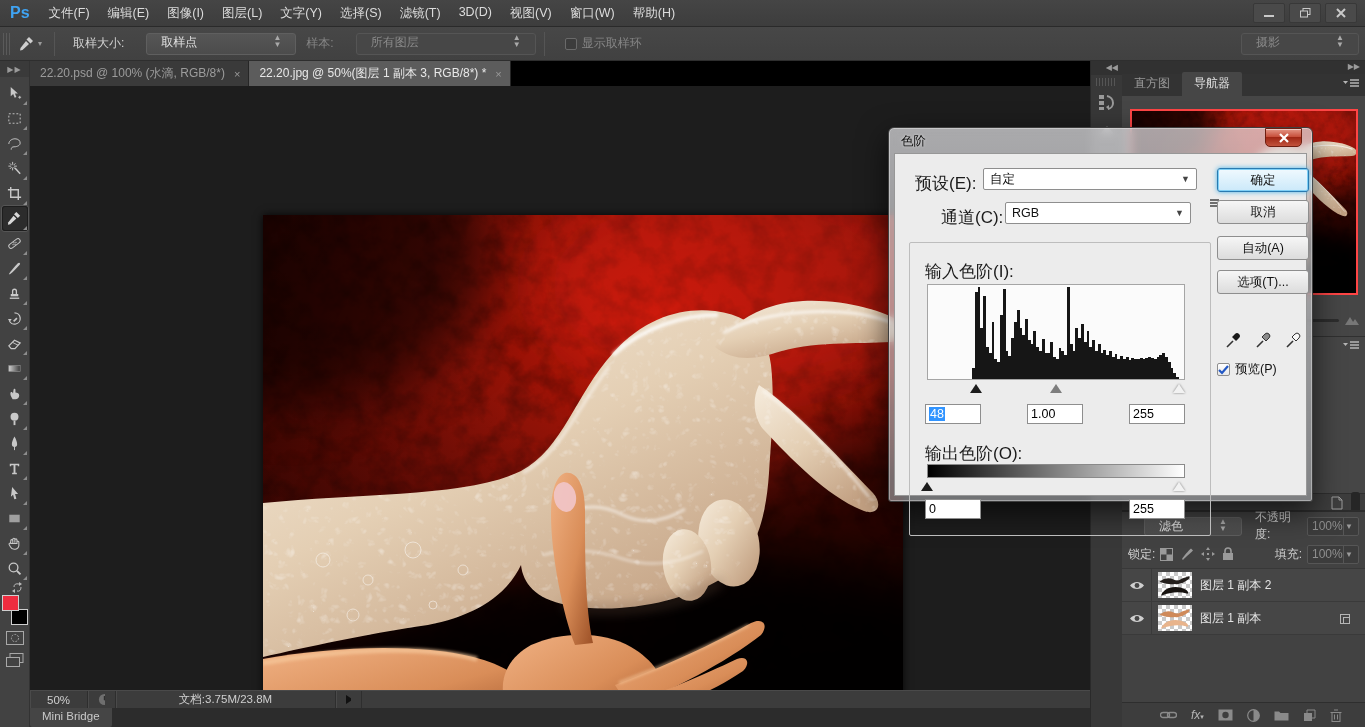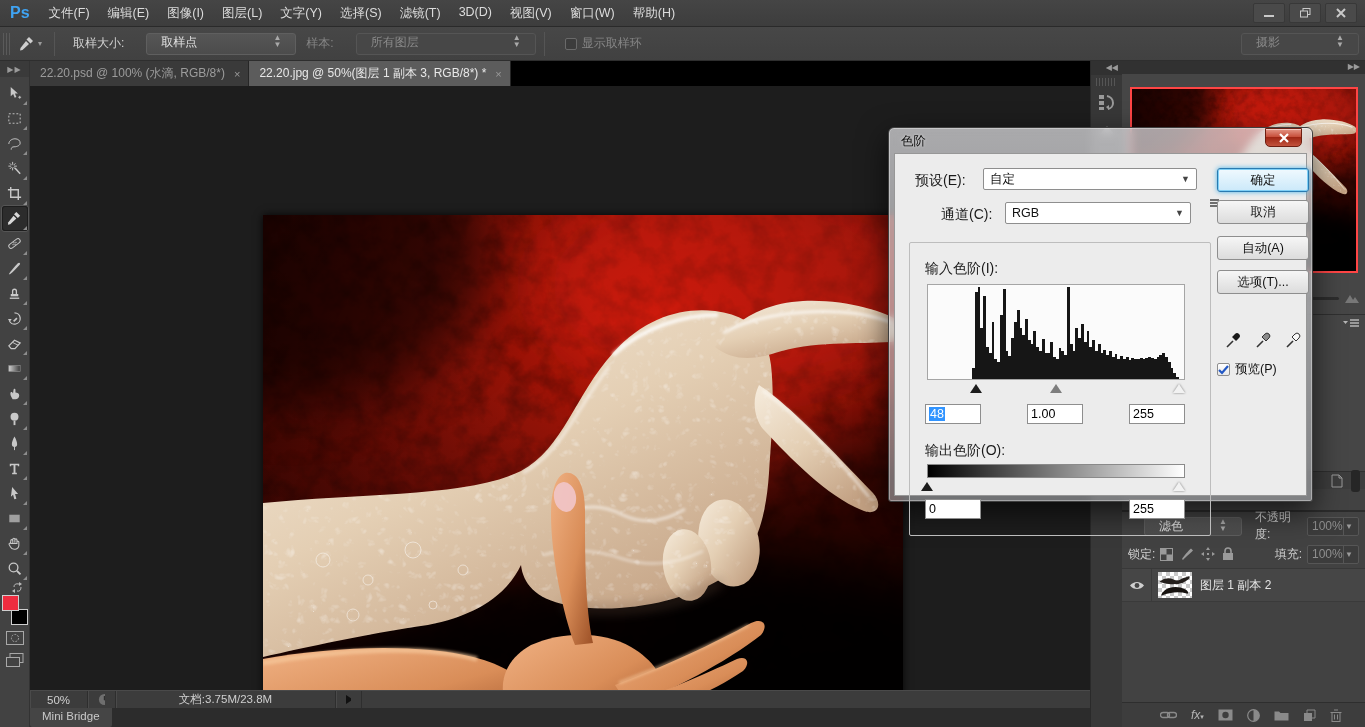--- a/index.html
+++ b/index.html
@@ -114,21 +114,21 @@
   #levels-dialog { position:absolute; left:888px; top:127px; width:425px; height:375px; z-index:60;
     background:linear-gradient(rgba(225,225,228,.72),rgba(170,172,176,.6));
     backdrop-filter:blur(4px); border:1px solid #3f3f3f; border-radius:6px 6px 3px 3px;
     box-shadow:0 10px 30px rgba(0,0,0,.65), inset 0 0 0 1px rgba(255,255,255,.35); }
   #dlg-title { position:absolute; left:12px; top:5px; color:#0c0c0c; font-size:12.5px; text-shadow:0 0 3px rgba(255,255,255,.7); }
   #dlg-close { position:absolute; right:10px; top:0px; width:37px; height:19px; border-radius:0 0 5px 5px;
     background:linear-gradient(#e49787,#c8503c 45%,#a02715 50%,#c2523c);
     border:1px solid #6e1d10; box-shadow:inset 0 1px 0 rgba(255,255,255,.5);
     display:flex; align-items:center; justify-content:center; }
   #dlg-body { position:absolute; left:5px; right:5px; top:25px; bottom:5px; background:#ececec; border:1px solid #979797; color:#000; }
-  .dlg-label { position:absolute; font-size:14px; color:#1a1a1a; }
+  .dlg-label { position:absolute; font-size:17px; color:#1a1a1a; }
   .wdd { position:absolute; height:22px; background:#fff; border:1px solid #8e8e8e; border-radius:2px;
     display:flex; align-items:center; padding:0 6px; font-size:12.5px; color:#111; }
   .wdd .arr { margin-left:auto; color:#444; font-size:9px; }
   .wbtn { position:absolute; width:92px; height:24px; background:linear-gradient(#f6f6f6,#dcdcdc);
     border:1px solid #8e8e8e; border-radius:3px; font-size:12.5px; color:#111;
     display:flex; align-items:center; justify-content:center; }
   .wbtn.default { border-color:#2a7ab0; box-shadow:0 0 0 1px #7ed0f7 inset, 0 0 5px #49b3e8;
     background:linear-gradient(#f0f9fe,#cbe9fa); }
   .groupbox { position:absolute; left:14px; top:88px; width:302px; height:294px; border:1px solid #bdbdbd; border-radius:2px; }
   .wfield { position:absolute; width:56px; height:20px; background:#fff; border:1px solid #8e8e8e;
@@ -530,20 +530,30 @@
   </div>
   <div class="strip-icon">
     <svg width="14" height="8">
         <path d="M0,8 L7,0 L14,8 Z" fill="#7c7c7c"></path>
       </svg>
   </div>
 </div>
 
 <div id="panels">
   <div id="panels-hdr">▶▶</div>
+  <div id="panel-tabs">
+    <div class="panel-tab">直方图</div>
+    <div class="panel-tab active">导航器</div>
+    <div class="panel-menu">
+      <svg width="16" height="9">
+          <path d="M0,2 L5,2 L2.5,5 Z" fill="#b5b5b5"></path>
+          <path d="M7,1 H16 M7,4 H16 M7,7 H16" stroke="#b5b5b5" stroke-width="1.4"></path>
+        </svg>
+    </div>
+  </div>
   <div id="navigator-body">
     <svg id="nav-thumb" viewBox="0 0 640 514" preserveAspectRatio="none">
         <use href="#scene"></use>
       </svg>
     <div id="nav-zoombar">
       <svg width="12" height="8">
           <path d="M0,8 L4,2 L8,8 Z M5,8 L8.5,3.5 L12,8 Z" fill="none" stroke="#9a9a9a"></path>
         </svg>
       <div id="nav-track">
           <div class="thumb"></div>
@@ -613,20 +623,38 @@
               <circle cx="8" cy="5.5" r="2.4" fill="#454545"></circle>
             </svg>
     </div>
     <div class="layer-thumb" style="--hand1: #241f1c; --hand2: #171310;">
       <svg width="34" height="26" viewBox="0 0 24 24" preserveAspectRatio="none" style="position:absolute;inset:0">
               <use href="#minihands"></use>
             </svg>
     </div>
     <span class="layer-name">图层 1 副本 2</span>
 
+  </div>
+        <div class="layer-row">
+    <div class="eye-cell">
+      <svg width="16" height="11">
+              <path d="M1,5.5 C4.5,0.8 11.5,0.8 15,5.5 C11.5,10.2 4.5,10.2 1,5.5 Z" fill="#cfcfcf"></path>
+              <circle cx="8" cy="5.5" r="2.4" fill="#454545"></circle>
+            </svg>
+    </div>
+    <div class="layer-thumb" style="--hand1: #cf8a5a; --hand2: #e8b48c;">
+      <svg width="34" height="26" viewBox="0 0 24 24" preserveAspectRatio="none" style="position:absolute;inset:0">
+              <use href="#minihands"></use>
+            </svg>
+    </div>
+    <span class="layer-name">图层 1 副本</span>
+    <svg class="layer-badge" width="13" height="12" style="display: block;">
+            <rect x="0.5" y="2.5" width="9" height="9" fill="none" stroke="#b5b5b5"></rect>
+            <rect x="3.5" y="5.5" width="6" height="6" fill="none" stroke="#b5b5b5"></rect>
+          </svg>
   </div>
       </div>
     <div id="layers-foot">
       <svg width="17" height="10">
           <rect x="0.5" y="2.5" width="9" height="5" rx="2.5" fill="none" stroke="#8a8a8a" stroke-width="1.4"></rect>
           <rect x="7.5" y="2.5" width="9" height="5" rx="2.5" fill="none" stroke="#8a8a8a" stroke-width="1.4"></rect>
         </svg>
       <span style="color:#b5b5b5;font-size:12px;font-style:italic">fx<span style="font-size:7px">▾</span></span>
       <svg width="15" height="12">
           <rect x="0.5" y="0.5" width="14" height="11" fill="#8a8a8a"></rect>

